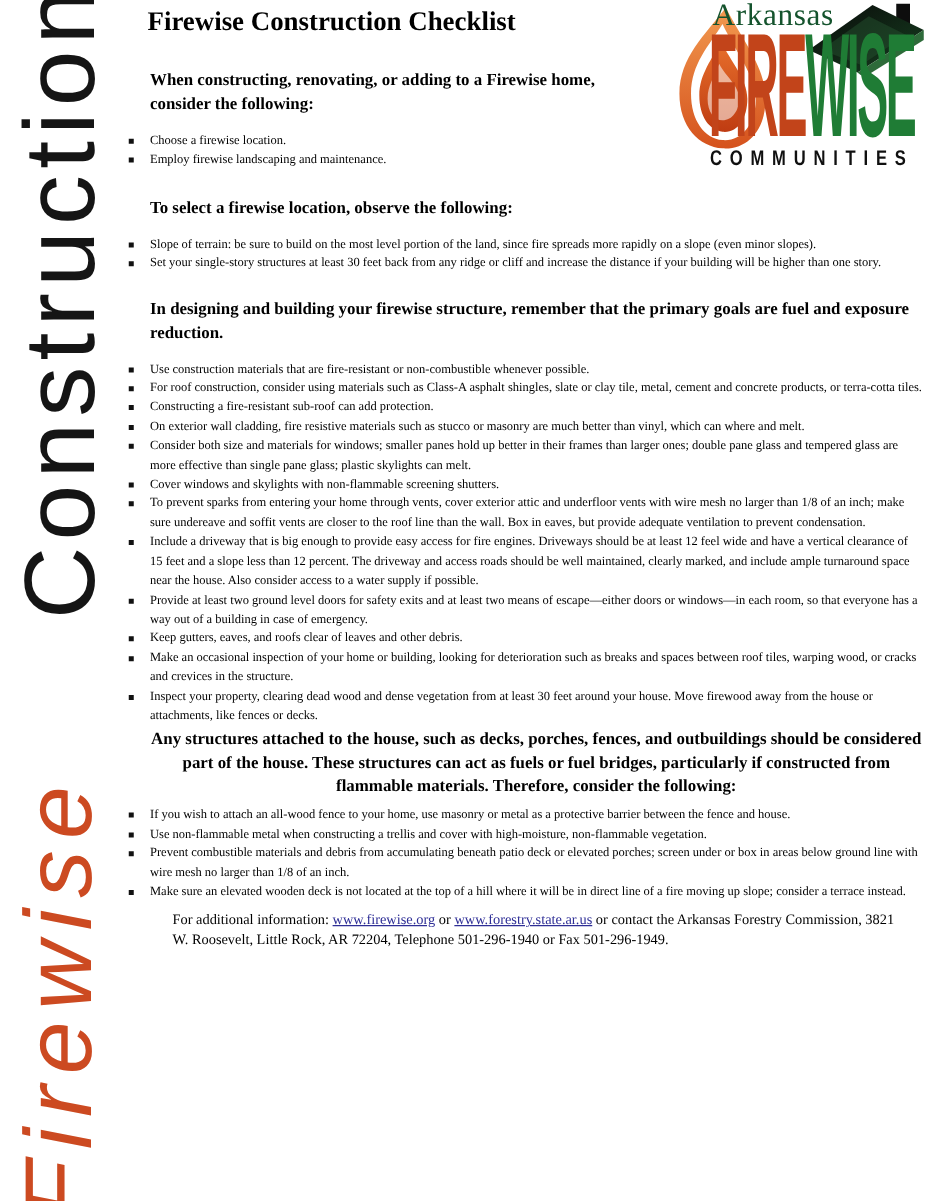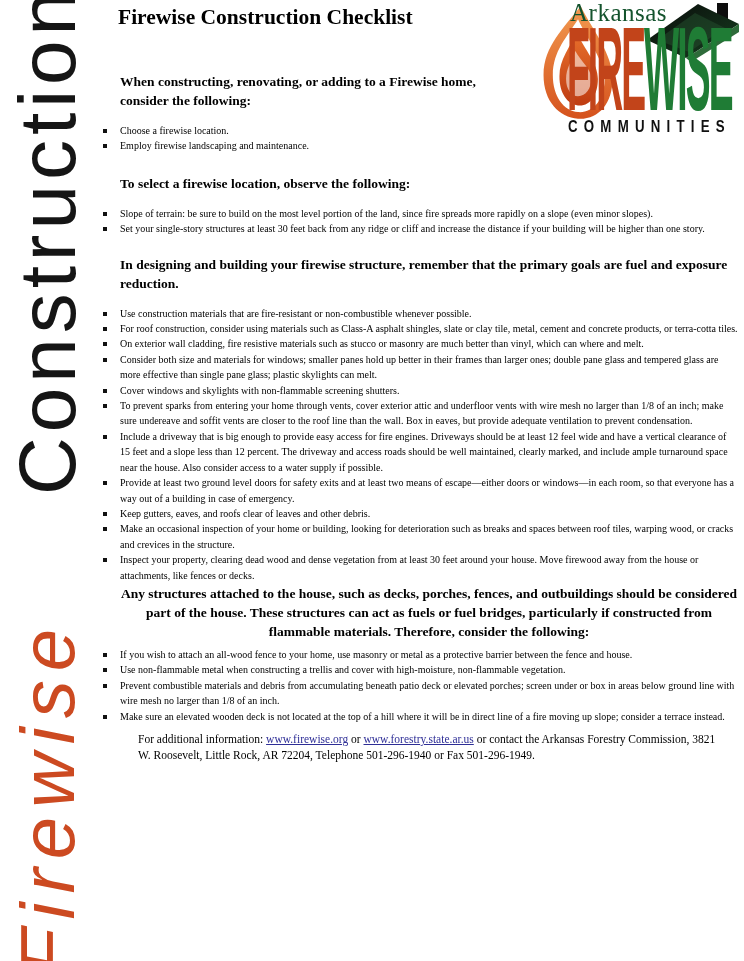--- a/index.html
+++ b/index.html
@@ -66,21 +66,21 @@
     font-weight: bold; font-size: 17px; color: #101010;
     letter-spacing: 8px; white-space: nowrap;
     transform: scaleX(0.78); transform-origin: left top;
   }
 
   
   .section-heading {
     margin: 18px 0 0 17px;
     font-size: 13.5px; line-height: 19px; font-weight: bold;
   }
-  #sections section:nth-of-type(1) .section-heading { margin-top: 41px; max-width: 392px; }
+  #sections section:nth-of-type(1) .section-heading { margin-top: 23px; max-width: 392px; }
   #sections section:nth-of-type(2) .section-heading { margin-top: 20px; }
   #sections section:nth-of-type(3) .section-heading { }
   #sections section:nth-of-type(4) .section-heading { margin-top: 1px; text-align: center; }
 
   .bullet-list { list-style: none; margin: 13px 0 0 0; padding: 0; }
   #sections section:nth-of-type(4) .bullet-list { margin-top: 6px; }
   .bullet-item { display: flex; font-size: 10px; line-height: 15.4px; }
   .bullet-marker {
     flex: 0 0 auto;
     width: 4px; height: 4px; background: #111;
@@ -180,20 +180,24 @@
             <li class="bullet-item">
               <span class="bullet-marker"></span>
               <span class="bullet-text">Use construction materials that are fire-resistant or non-combustible whenever possible.</span>
             </li>
             <li class="bullet-item">
               <span class="bullet-marker"></span>
               <span class="bullet-text">For roof construction, consider using materials such as Class-A asphalt shingles, slate or clay tile, metal, cement and concrete products, or terra-cotta tiles.</span>
             </li>
             <li class="bullet-item">
               <span class="bullet-marker"></span>
+              <span class="bullet-text">Constructing a fire-resistant sub-roof can add protection.</span>
+            </li>
+            <li class="bullet-item">
+              <span class="bullet-marker"></span>
               <span class="bullet-text">On exterior wall cladding, fire resistive materials such as stucco or masonry are much better than vinyl, which can where and melt.</span>
             </li>
             <li class="bullet-item">
               <span class="bullet-marker"></span>
               <span class="bullet-text">Consider both size and materials for windows; smaller panes hold up better in their frames than larger ones; double pane glass and tempered glass are more effective than single pane glass; plastic skylights can melt.</span>
             </li>
             <li class="bullet-item">
               <span class="bullet-marker"></span>
               <span class="bullet-text">Cover windows and skylights with non-flammable screening shutters.</span>
             </li>

